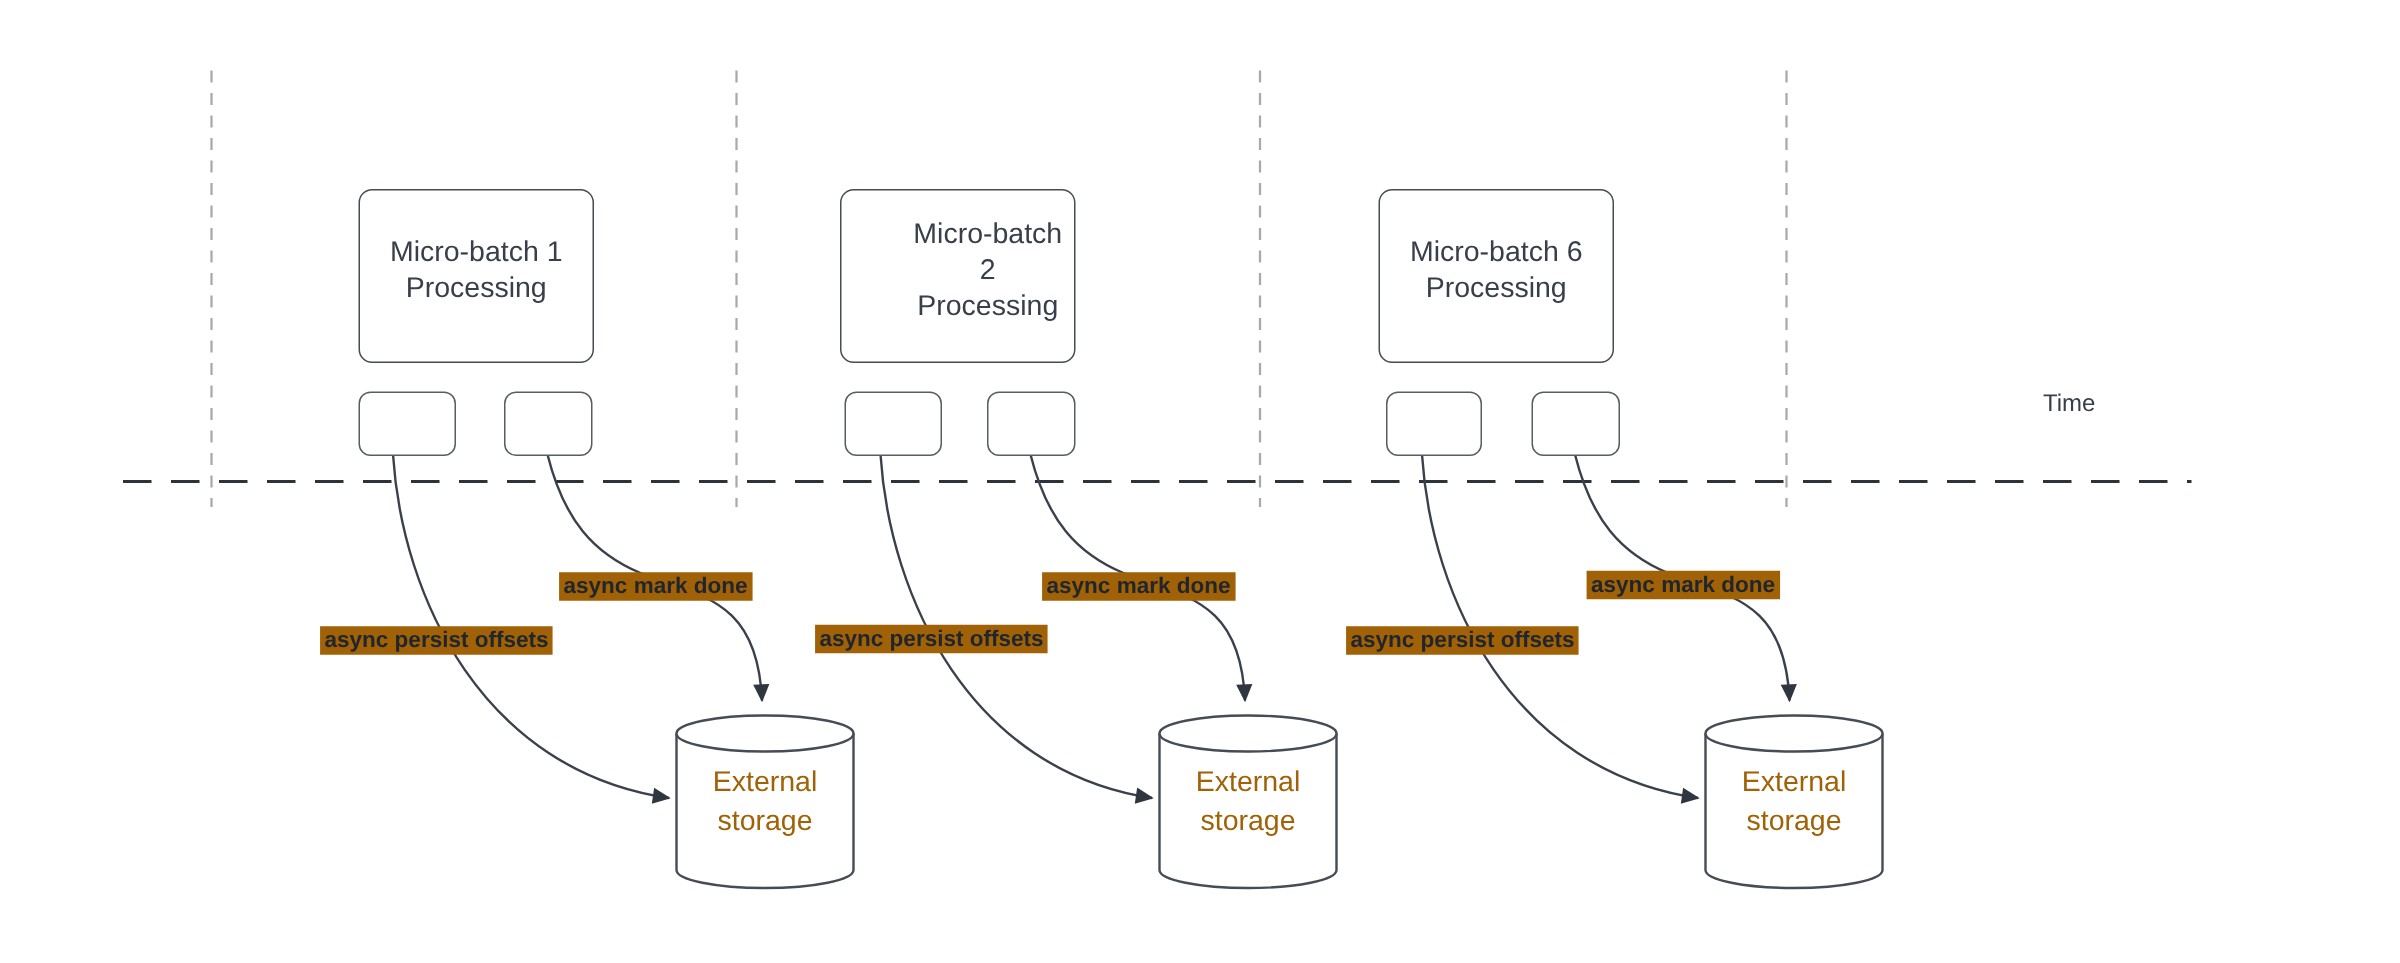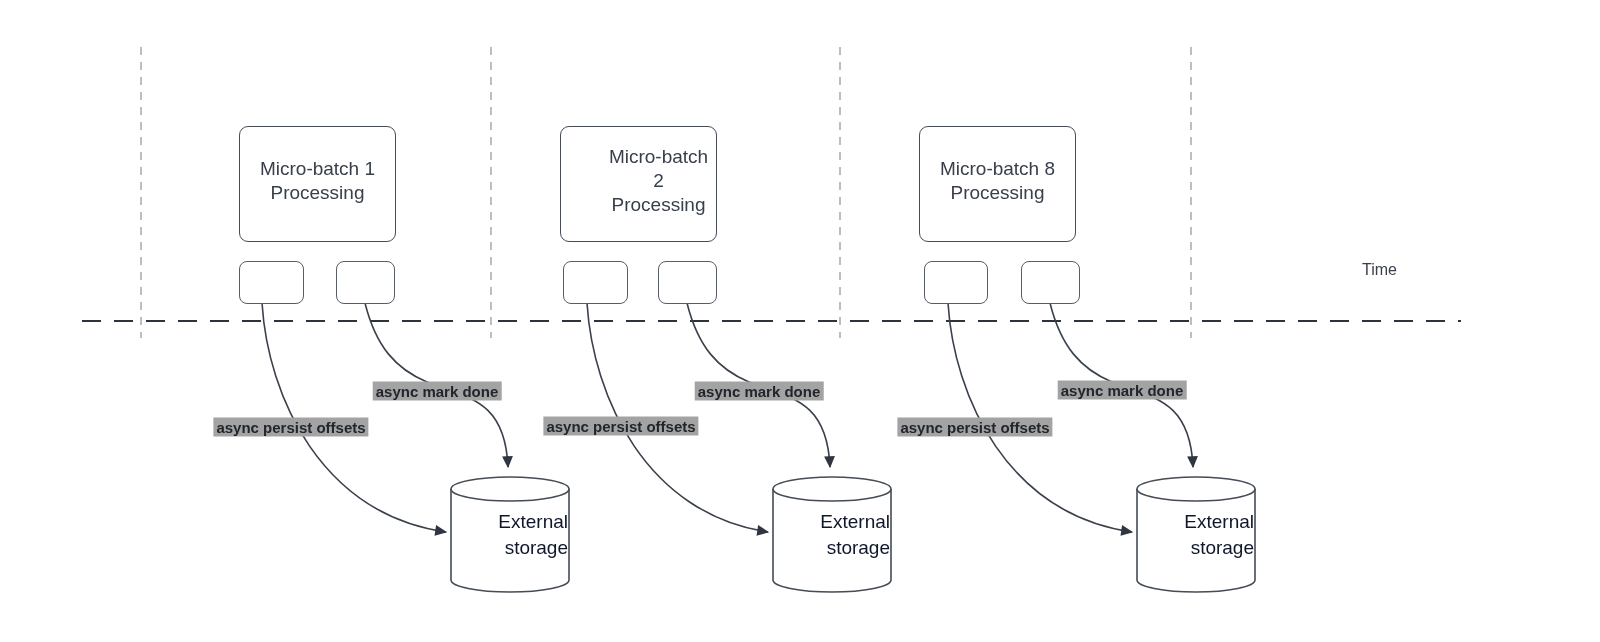--- a/index.html
+++ b/index.html
@@ -40,30 +40,30 @@
     border-radius: 8px;
     box-sizing: border-box;
   }
   .arrow-label {
     position: absolute;
     transform: translate(-50%, -50%);
     font-size: 15px;
     font-weight: bold;
     color: #21262d;
     white-space: nowrap;
-    background: #a3a3a3;
+    background: #a16207;
     padding: 1px 3px;
   }
   .storage-label {
     position: absolute;
     width: 116px;
-    text-align: right;
+    text-align: center;
     font-size: 19px;
     line-height: 26px;
-    color: #0f172a;
+    color: #a16207;
   }
   .storage-label span { display: block; }
   .time-label {
     position: absolute;
     left: 1362px;
     top: 261px;
     font-size: 16px;
     color: #383f4a;
   }
 </style>
@@ -135,21 +135,21 @@
   <div class="small-box" style="left:658px; top:261px; width:59px;"></div>
   <div class="arrow-label" style="left:621px; top:426px;">async persist offsets</div>
   <div class="arrow-label" style="left:759px; top:391px;">async mark done</div>
   <div class="storage-label" style="left:774px; top:509px;">
     <span>External</span>
     <span>storage</span>
   </div>
 
   <div class="mb-box" style="left:919px; top:126px;">
     <div class="mb-text">
-      <span>Micro-batch 8</span>
+      <span>Micro-batch 6</span>
       <span>Processing</span>
     </div>
   </div>
   <div class="small-box" style="left:924px; top:261px; width:64px;"></div>
   <div class="small-box" style="left:1021px; top:261px; width:59px;"></div>
   <div class="arrow-label" style="left:975px; top:427px;">async persist offsets</div>
   <div class="arrow-label" style="left:1122px; top:390px;">async mark done</div>
   <div class="storage-label" style="left:1138px; top:509px;">
     <span>External</span>
     <span>storage</span>

